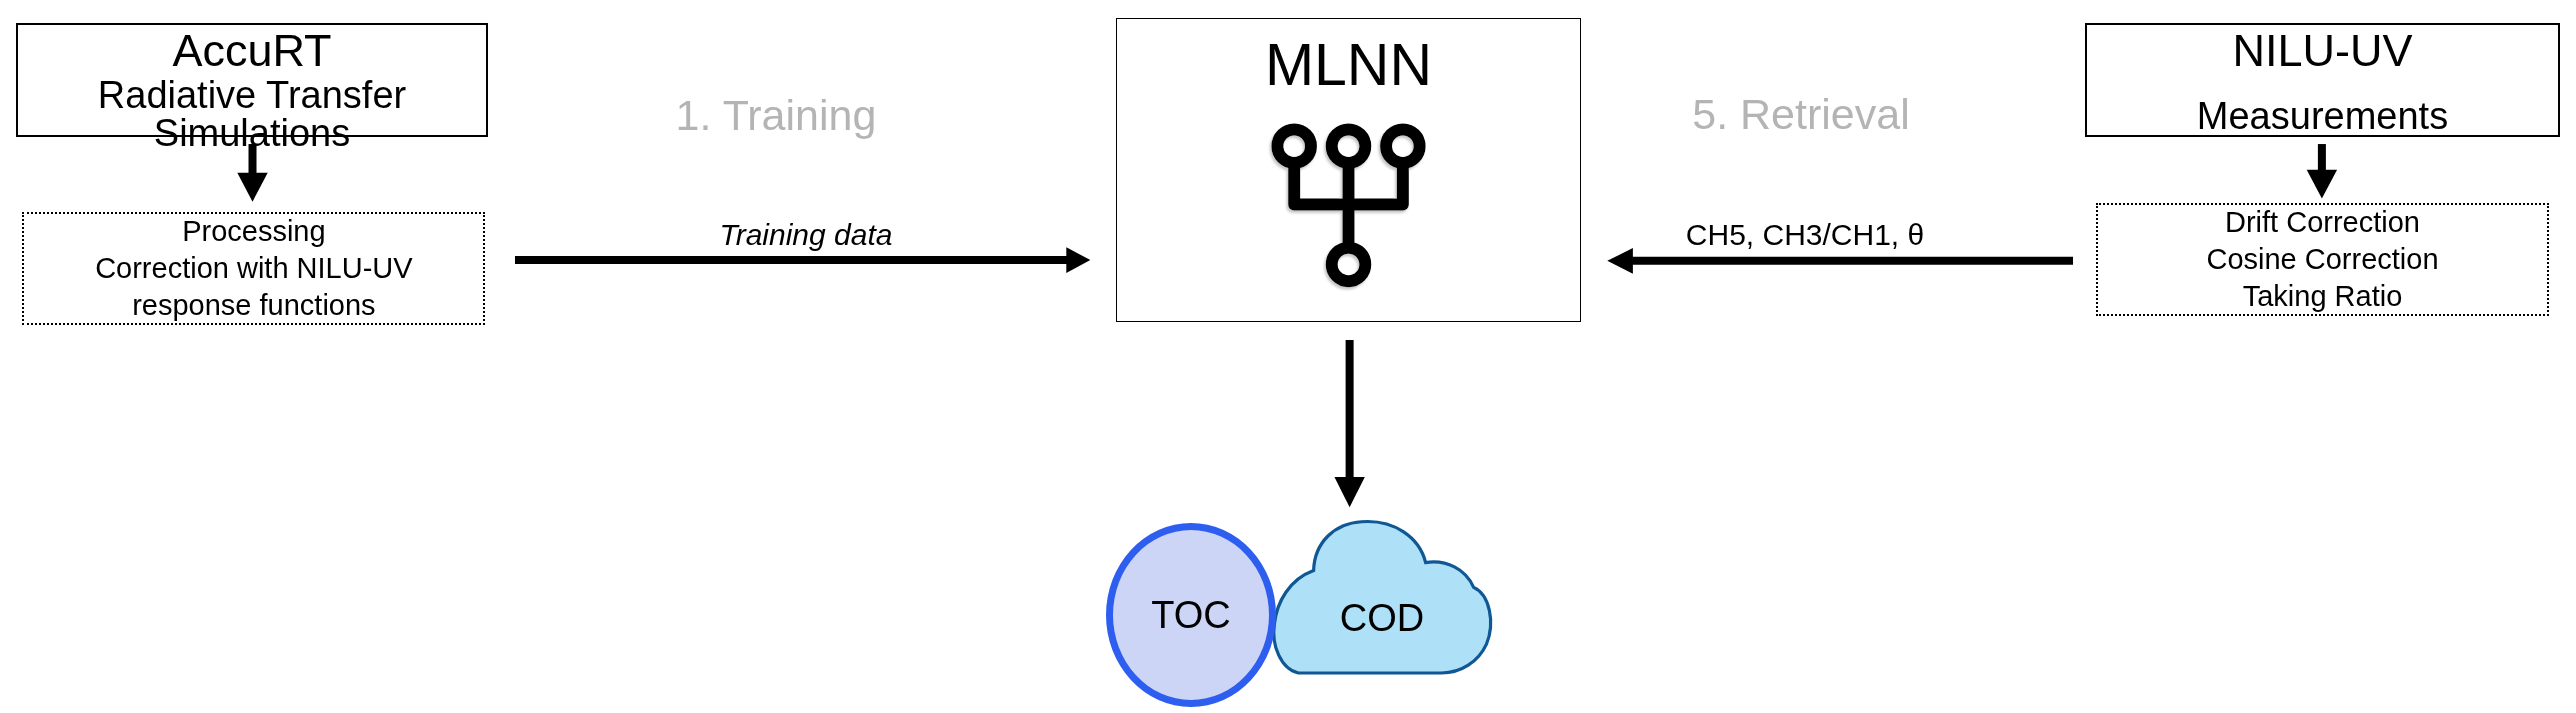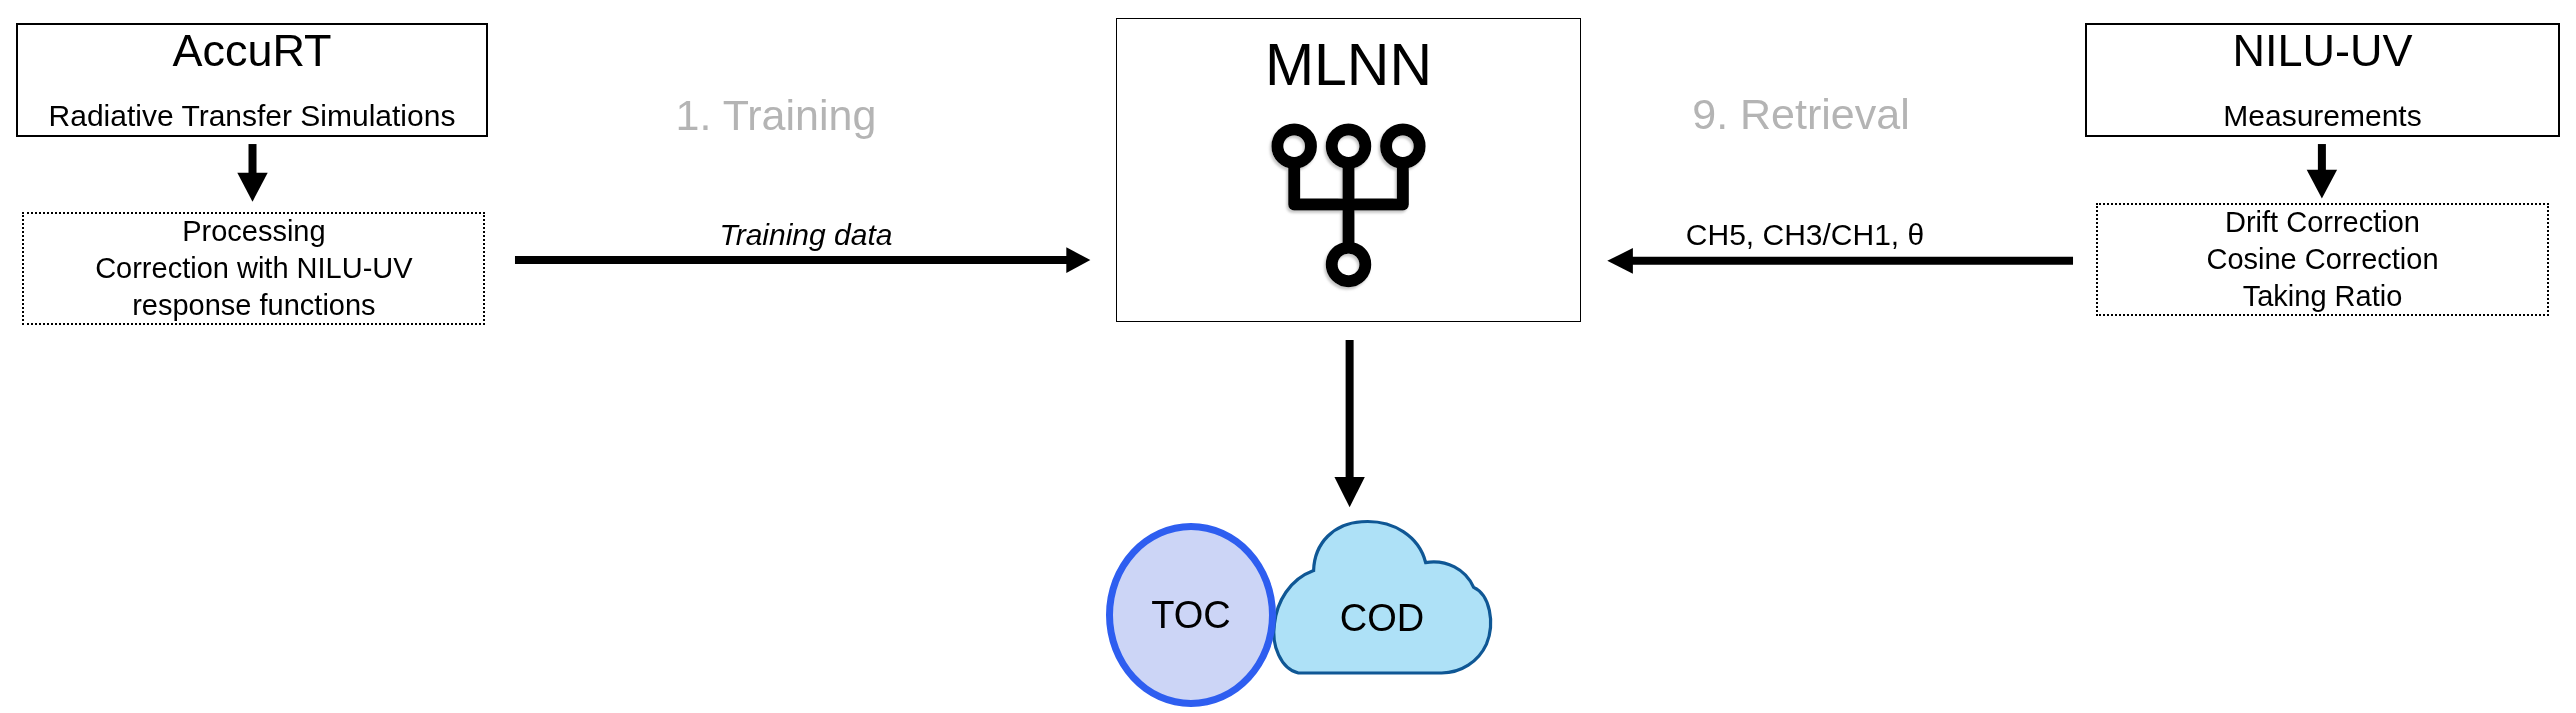--- a/index.html
+++ b/index.html
@@ -8,21 +8,21 @@
     font-family:"Liberation Sans",sans-serif;color:#000;
   }
   .box{
     position:absolute;box-sizing:border-box;background:#fff;
     display:flex;flex-direction:column;align-items:center;justify-content:center;
     text-align:center;
   }
   .box.solid{border:2.4px solid #000;justify-content:space-between;}
   .box.dotted{border:2.4px dotted #000;}
   .box-title{font-size:45px;line-height:51px;}
-  .box-subtitle{font-size:30px;line-height:38px;}
+  .box-subtitle{font-size:38px;line-height:38px;}
   .proc-line{font-size:29px;line-height:37px;}
   .phase-label{
     position:absolute;transform:translate(-50%,-50%);
     font-size:43px;color:var(--phase-label,#b4b4b4);white-space:nowrap;
   }
   .arrow-label{
     position:absolute;transform:translate(-50%,-50%);
     font-size:30px;color:#000;white-space:nowrap;
   }
   .mlnn-box{
@@ -86,21 +86,21 @@
     <div class="box-subtitle">Measurements</div>
   </div>
 
   <div class="box dotted" style="left:2096px;top:203px;width:453px;height:113px;">
     <div class="proc-line">Drift Correction</div>
     <div class="proc-line">Cosine Correction</div>
     <div class="proc-line">Taking Ratio</div>
   </div>
 
   <div class="phase-label" style="left:776px;top:115px;text-align:center;">1. Training</div>
-  <div class="phase-label" style="left:1801px;top:114px;">9. Retrieval</div>
+  <div class="phase-label" style="left:1801px;top:114px;">5. Retrieval</div>
 
   <div class="arrow-label" style="left:806px;top:235px;font-style:italic;">Training data</div>
   <div class="arrow-label" style="left:1805px;top:235px;">CH5, CH3/CH1, θ</div>
 
   <svg class="overlay" width="2576" height="713" viewBox="0 0 3218 891">
 
     <g>
       <line class="shaft" x1="315" y1="180" x2="315" y2="222"></line>
       <polygon class="head" points="296,216 334,216 315,252"></polygon>
     </g>

